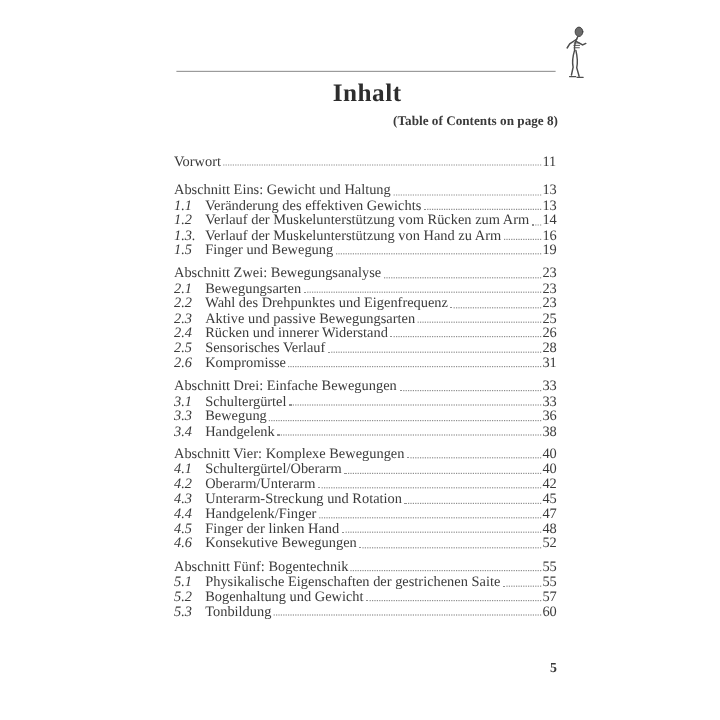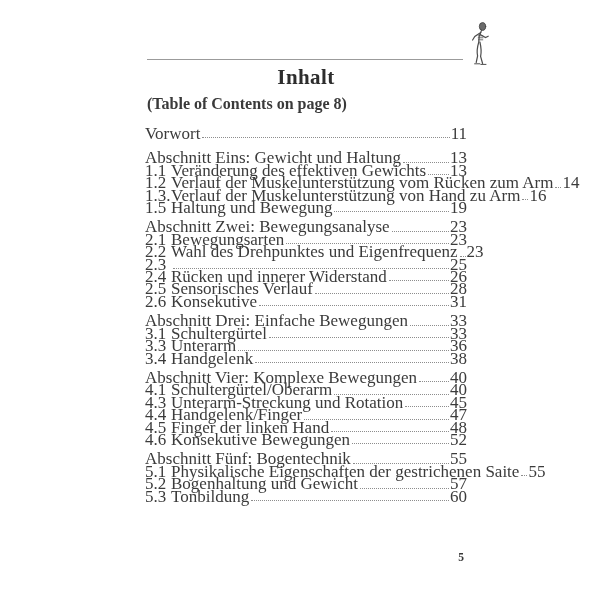--- a/index.html
+++ b/index.html
@@ -31,39 +31,39 @@
     position:absolute;
     left:131px; top:65px; width:318px;
     text-align:center;
     font-size:21px; font-weight:bold;
     letter-spacing:0.4px;
     color:#2d2d2d;
   }
   .subtitle {
     position:absolute;
     left:131px; top:95px; width:318px;
-    text-align:left;
-    font-size:16px; font-weight:bold;
+    text-align:right;
+    font-size:11px; font-weight:bold;
     color:#3a3a3a;
   }
   .toc {
     position:absolute;
     left:129px; top:128px; width:322px;
   }
   .toc-section { margin-top:7px; }
   .toc-section:first-child { margin-top:0; }
   .toc-section:nth-child(2) { margin-top:12px; }
   .row {
     display:flex;
     align-items:flex-end;
-    font-size:17px;
+    font-size:12px;
     line-height:12.4px;
     white-space:nowrap;
   }
-  .num { flex:0 0 26px; }
+  .num { flex:0 0 26px;font-style:italic; }
   .lbl { flex:0 0 auto; }
   .dots {
     flex:1 1 auto;
     min-width:6px;
     border-bottom:1.4px dotted #8d8d8d;
     margin:0 1px 2px 2px;
   }
   .pg { flex:0 0 auto; min-width:15px; text-align:left; }
   .footer-page {
     position:absolute;
@@ -126,21 +126,21 @@
           <span class="pg">14</span>
         </div>
         <div class="row">
           <span class="num">1.3.</span>
           <span class="lbl">Verlauf der Muskelunterstützung von Hand zu Arm</span>
           <span class="dots"></span>
           <span class="pg">16</span>
         </div>
         <div class="row">
           <span class="num">1.5</span>
-          <span class="lbl">Haltung und Bewegung</span>
+          <span class="lbl">Finger und Bewegung</span>
           <span class="dots"></span>
           <span class="pg">19</span>
         </div>
       </div>
       <div class="toc-section">
         <div class="row">
           <span class="lbl">Abschnitt Zwei: Bewegungsanalyse</span>
           <span class="dots"></span>
           <span class="pg">23</span>
         </div>
@@ -151,57 +151,58 @@
           <span class="pg">23</span>
         </div>
         <div class="row">
           <span class="num">2.2</span>
           <span class="lbl">Wahl des Drehpunktes und Eigenfrequenz</span>
           <span class="dots"></span>
           <span class="pg">23</span>
         </div>
         <div class="row">
           <span class="num">2.3</span>
+          <span class="lbl">Aktive und passive Bewegungsarten</span>
           <span class="dots"></span>
           <span class="pg">25</span>
         </div>
         <div class="row">
           <span class="num">2.4</span>
           <span class="lbl">Rücken und innerer Widerstand</span>
           <span class="dots"></span>
           <span class="pg">26</span>
         </div>
         <div class="row">
           <span class="num">2.5</span>
           <span class="lbl">Sensorisches Verlauf</span>
           <span class="dots"></span>
           <span class="pg">28</span>
         </div>
         <div class="row">
           <span class="num">2.6</span>
-          <span class="lbl">Konsekutive</span>
+          <span class="lbl">Kompromisse</span>
           <span class="dots"></span>
           <span class="pg">31</span>
         </div>
       </div>
       <div class="toc-section">
         <div class="row">
           <span class="lbl">Abschnitt Drei: Einfache Bewegungen</span>
           <span class="dots"></span>
           <span class="pg">33</span>
         </div>
         <div class="row">
           <span class="num">3.1</span>
           <span class="lbl">Schultergürtel</span>
           <span class="dots"></span>
           <span class="pg">33</span>
         </div>
         <div class="row">
           <span class="num">3.3</span>
-          <span class="lbl">Unterarm</span>
+          <span class="lbl">Bewegung</span>
           <span class="dots"></span>
           <span class="pg">36</span>
         </div>
         <div class="row">
           <span class="num">3.4</span>
           <span class="lbl">Handgelenk</span>
           <span class="dots"></span>
           <span class="pg">38</span>
         </div>
       </div>
@@ -211,20 +212,26 @@
           <span class="dots"></span>
           <span class="pg">40</span>
         </div>
         <div class="row">
           <span class="num">4.1</span>
           <span class="lbl">Schultergürtel/Oberarm</span>
           <span class="dots"></span>
           <span class="pg">40</span>
         </div>
         <div class="row">
+          <span class="num">4.2</span>
+          <span class="lbl">Oberarm/Unterarm</span>
+          <span class="dots"></span>
+          <span class="pg">42</span>
+        </div>
+        <div class="row">
           <span class="num">4.3</span>
           <span class="lbl">Unterarm-Streckung und Rotation</span>
           <span class="dots"></span>
           <span class="pg">45</span>
         </div>
         <div class="row">
           <span class="num">4.4</span>
           <span class="lbl">Handgelenk/Finger</span>
           <span class="dots"></span>
           <span class="pg">47</span>

